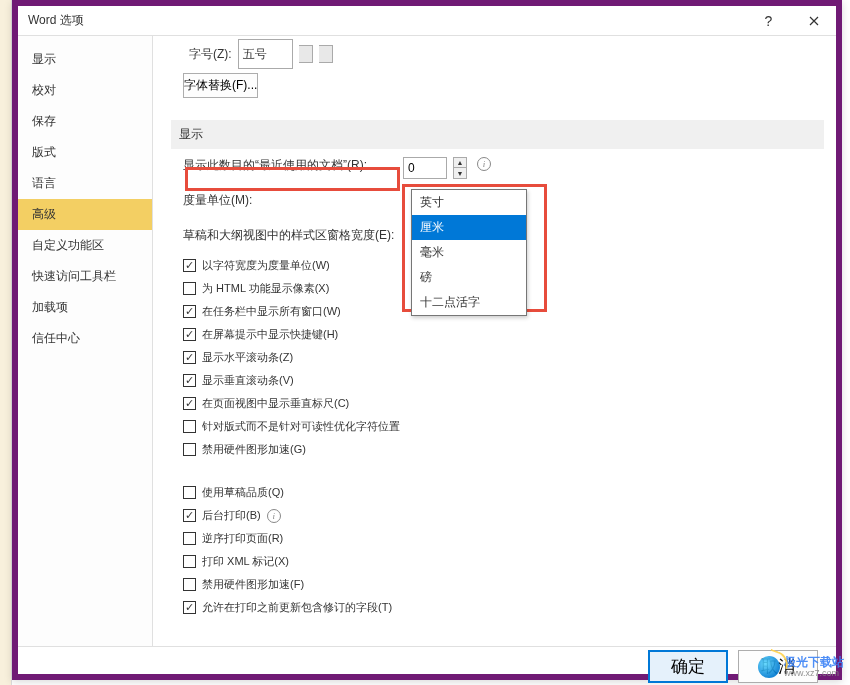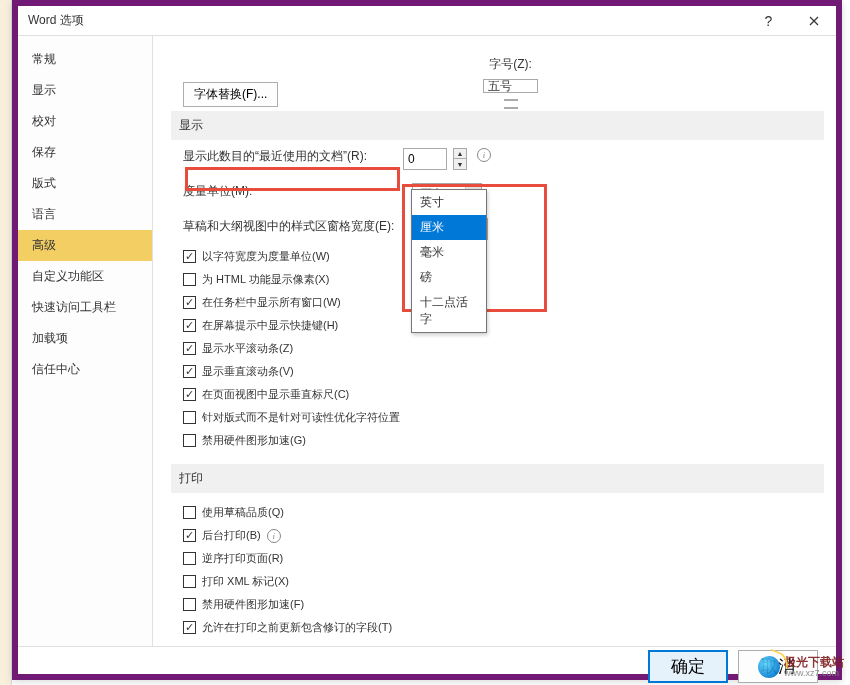--- a/index.html
+++ b/index.html
@@ -7,26 +7,26 @@
 .dialog { width: 830px; height: 680px; border: 6px solid #701a75; position: absolute; left: 12px; top: 0; background: #fff; box-shadow: 0 2px 8px rgba(0,0,0,0.15); }
 .titlebar { height: 30px; display: flex; align-items: center; padding: 0 0 0 10px; border-bottom: 1px solid #e0e0e0; }
 .titlebar-title { flex: 1; font-size: 12px; }
 .titlebar-btn { width: 45px; height: 30px; display: flex; align-items: center; justify-content: center; font-size: 14px; cursor: pointer; }
 .body { display: flex; height: 610px; }
 .sidebar { width: 135px; border-right: 1px solid #e0e0e0; padding-top: 8px; background: #fdfdfd; }
 .sidebar-item { padding: 7px 0 7px 14px; font-size: 12px; cursor: pointer; }
 .sidebar-item.active { background: #f3cf63; }
 .content { flex: 1; overflow: hidden; position: relative; padding: 0 0 0 18px; }
 .scroll-area { height: 100%; overflow-y: scroll; padding-right: 4px; }
-.topcut { height: 14px; display:flex; align-items:center; gap:6px; padding-left:18px; margin-top:20px;flex-direction:column;}
+.topcut { height: 14px; display:flex; align-items:center; gap:6px; padding-left:18px; margin-top:11px;}
 .topcut .lab{font-size:12px;}
-.topcut .combo{width:55px;height:14px;border:1px solid #aaa;background:#fff;display:inline-flex;align-items:center;padding:0 4px;font-size:12px;}
+.topcut .combo{width:55px;height:30px;border:1px solid #aaa;background:#fff;display:inline-flex;align-items:center;padding:0 4px;font-size:12px;}
 .topcut .upd{width:14px;height:18px;border:1px solid #aaa;border-left:none;background:#e8e8e8;}
 .topcut .apply{width:14px;height:18px;border:1px solid #aaa;border-left:none;background:#e8e8e8;}
-.font-sub-btn { margin: 12px 0 4px 12px; padding: 3px 10px; border: 1px solid #adadad; background: #fdfdfd; cursor: pointer; font-size: 12px; }
+.font-sub-btn { margin: 12px 0 22px 12px; padding: 3px 0; border: 1px solid #adadad; background: #fdfdfd; cursor: pointer; font-size: 12px; }
 .section-header { background: #f0f0f0; padding: 6px 8px; font-size: 12px; margin-right: 8px; }
 .row { display: flex; padding: 8px 0 5px 12px; gap: 6px; }
 .row-label { font-size: 12px; }
 .num-input { width: 44px; height: 22px; border: 1px solid #aaa; padding: 0 4px; font-size: 12px; }
 .spinner { width: 14px; display: flex; flex-direction: column; margin-right: 4px; }
 .spin { width: 14px; height: 11px; border: 1px solid #aaa; background: #f0f0f0; display: flex; align-items: center; justify-content: center; font-size: 7px; cursor: pointer; line-height: 1; }
 .spin + .spin { border-top: none; }
 .info-icon { width: 14px; height: 14px; border-radius: 50%; border: 1px solid #888; display: inline-flex; align-items: center; justify-content: center; font-size: 9px; color: #888; font-style: italic; font-family: serif; }
 .select-box { width: 70px; height: 22px; border: 1px solid #aaa; display: flex; align-items: center; justify-content: space-between; padding: 0 3px 0 6px; background: #fff; cursor: pointer; font-size: 12px; }
 .select-arrow { width: 16px; height: 20px; background: #e1e1e1; border-left: 1px solid #ccc; display: flex; align-items: center; justify-content: center; margin: -3px -3px -3px 0; }
@@ -34,29 +34,29 @@
 .small-input { width: 50px; height: 22px; border: 1px solid #aaa; padding: 0 4px; font-size: 12px; }
 .cb-row { display: flex; align-items: center; padding: 4px 0 4px 12px; gap: 6px; }
 .cb { width: 13px; height: 13px; border: 1px solid #333; display: inline-flex; align-items: center; justify-content: center; background: #fff; cursor: pointer; font-size: 11px; line-height: 1; color: #333; }
 .cb.checked::after { content: "✓"; }
 .cb-label { font-size: 11px; cursor: pointer; }
 .footer { height: 40px; border-top: 1px solid #e0e0e0; display: flex; align-items: center; justify-content: flex-end; padding: 0 18px; gap: 10px; }
 .btn { padding: 4px 22px; border: 1px solid #adadad; background: #fdfdfd; font-size: 17px; cursor: pointer; }
 .btn.primary { border: 2px solid #0078d7; background: #e5f1fb; padding: 3px 21px; }
 .red-box1 { position: absolute; border: 3px solid #e74c3c; pointer-events: none; left: 167px; top: 161px; width: 215px; height: 24px; }
 .red-box2 { position: absolute; border: 3px solid #e74c3c; pointer-events: none; left: 384px; top: 178px; width: 145px; height: 128px; }
-.dropdown { position: absolute; left: 393px; top: 183px; width: 76px; border: 1px solid #767676; background: #fff; box-shadow: 1px 2px 4px rgba(0,0,0,0.2); z-index: 10; }
+.dropdown { position: absolute; left: 393px; top: 183px; width: 116px; border: 1px solid #767676; background: #fff; box-shadow: 1px 2px 4px rgba(0,0,0,0.2); z-index: 10; }
 .dropdown-item { padding: 4px 8px; font-size: 12px; cursor: pointer; }
 .dropdown-item.selected { background: #0078d7; color: #fff; }
 .left-edge { position: absolute; left: 0; top: 0; width: 12px; height: 685px; background: #f8f0dc; border-right: 1px solid #ddd; }
 .watermark { position: absolute; right: 6px; bottom: 6px; display: flex; align-items: center; gap: 4px; font-size: 11px; opacity: 0.9; z-index: 50; }
 .wm-logo { width: 22px; height: 22px; border-radius: 50%; background: radial-gradient(circle at 35% 35%, #5ad6ff, #007bd1 70%); position: relative; }
 .wm-logo::after { content: ""; position: absolute; left: 10px; top: -4px; width: 20px; height: 12px; border: 2px solid #ffd24d; border-bottom: none; border-left: none; border-radius: 0 20px 0 0; transform: rotate(20deg); }
 .wm-text { display: flex; flex-direction: column; line-height: 1.1; }
-.wm-cn { color: #7f1d1d; font-weight: bold; font-size: 12px; }
+.wm-cn { color: #3b82f6; font-weight: bold; font-size: 12px; }
 .wm-url { color: #888; font-size: 9px; }
 ::-webkit-scrollbar { width: 17px; }
 ::-webkit-scrollbar-track { background: #f0f0f0; }
 ::-webkit-scrollbar-thumb { background: #c1c1c1; }
 ::-webkit-scrollbar-button { background: #f0f0f0; height: 17px; border: 1px solid #ddd; }
 </style>
 </head>
 <body>
 
 <div class="left-edge"></div>
@@ -68,21 +68,20 @@
     <div class="titlebar-btn">?</div>
     <div class="titlebar-btn titlebar-close">
       <svg width="10" height="10" viewBox="0 0 10 10">
           <path d="M1 1 L9 9 M9 1 L1 9" stroke="#333" stroke-width="1.2"></path>
         </svg>
     </div>
   </div>
 
   <div class="body">
     <div class="sidebar">
-      <div class="sidebar-item">常规</div>
       <div class="sidebar-item">显示</div>
       <div class="sidebar-item">校对</div>
       <div class="sidebar-item">保存</div>
       <div class="sidebar-item">版式</div>
       <div class="sidebar-item">语言</div>
       <div class="sidebar-item active">高级</div>
       <div class="sidebar-item">自定义功能区</div>
       <div class="sidebar-item">快速访问工具栏</div>
       <div class="sidebar-item">加载项</div>
       <div class="sidebar-item">信任中心</div>
@@ -158,21 +157,20 @@
         <div class="cb-row">
             <span class="cb"></span>
             <span class="cb-label">针对版式而不是针对可读性优化字符位置</span>
           </div>
         <div class="cb-row">
             <span class="cb"></span>
             <span class="cb-label">禁用硬件图形加速(G)</span>
           </div>
 
         <div style="height:12px"></div>
-        <div class="section-header">打印</div>
         <div style="height:8px"></div>
 
         <div class="cb-row">
             <span class="cb"></span>
             <span class="cb-label">使用草稿品质(Q)</span>
           </div>
         <div class="cb-row">
             <span class="cb checked"></span>
             <span class="cb-label">后台打印(B)</span>
             <span class="info-icon">i</span>

